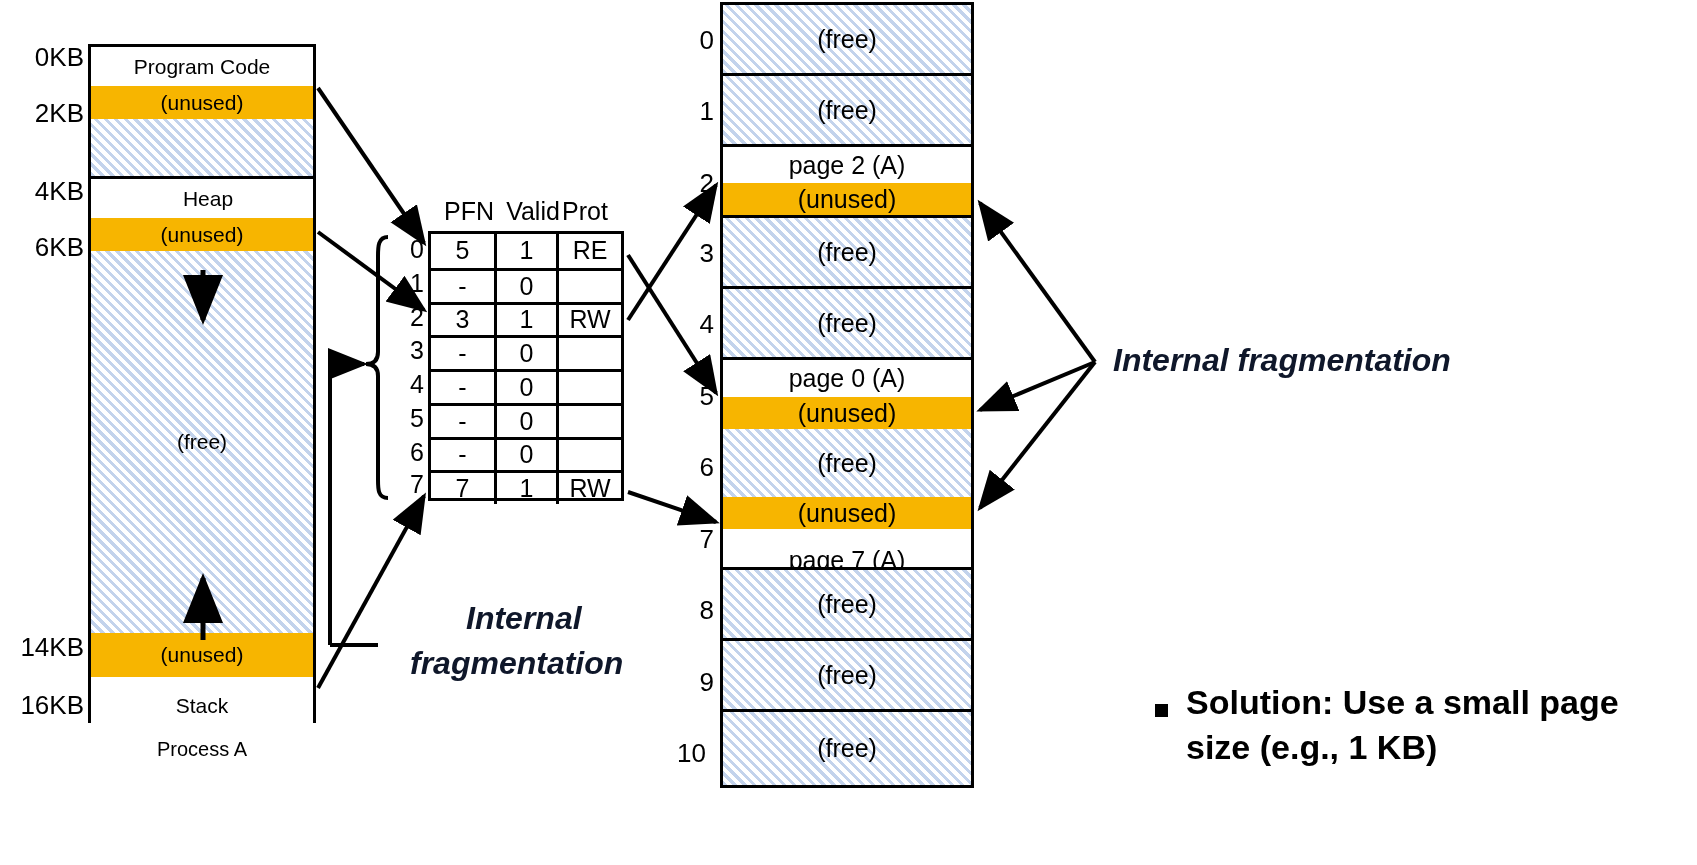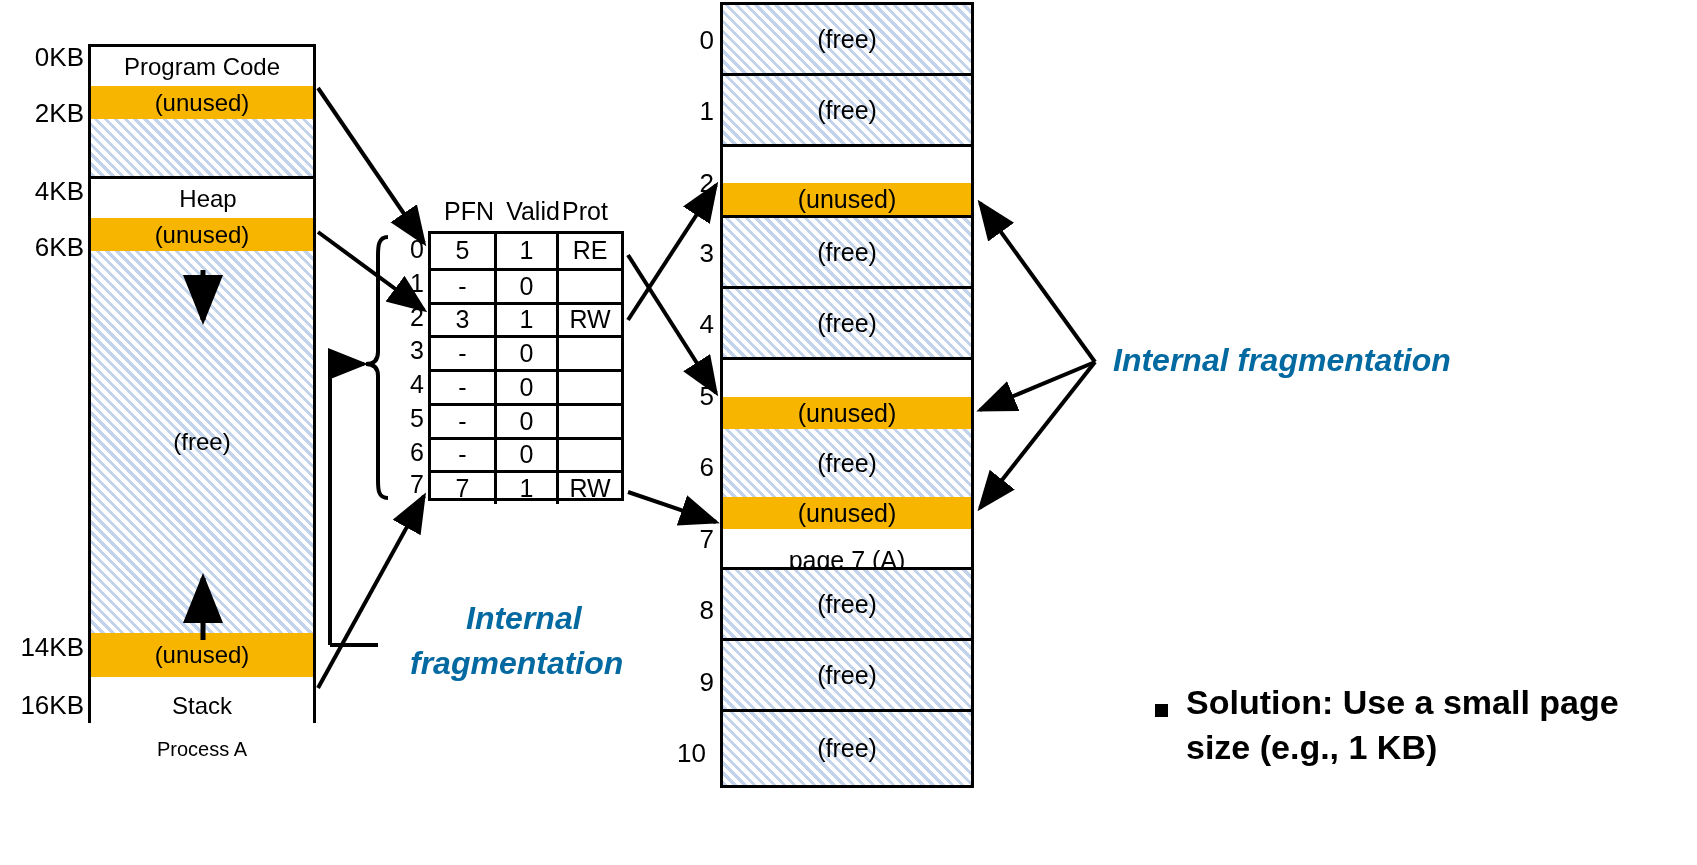--- a/index.html
+++ b/index.html
@@ -13,21 +13,21 @@
        #ffffff 3px,#ffffff 7px);
   }
   .orange{background:#f7b500;}
   .white{background:#ffffff;}
 
   
   #addr-space{left:88px;top:44px;width:228px;height:679px;
       border:3px solid #000;box-sizing:border-box;}
   .as-seg{position:absolute;left:0;width:100%;box-sizing:border-box;
       display:flex;align-items:center;justify-content:center;
-      font-size:24px;color:#000;}
+      font-size:21px;color:#000;}
   .as-rule{position:absolute;left:0;width:100%;height:3px;background:#000;}
 
   .addr-tick{position:absolute;right:0;font-size:26px;color:#000;
       text-align:right;white-space:nowrap;}
   #addr-ticks{left:0;top:0;width:84px;height:800px;}
 
   #process-a-label{left:88px;top:738px;width:228px;text-align:center;
       font-size:20px;}
 
   
@@ -46,21 +46,21 @@
 
   
   #phys{left:720px;top:2px;width:254px;height:786px;
       border:3px solid #000;box-sizing:border-box;}
   .pf-seg{position:absolute;left:0;width:100%;box-sizing:border-box;
       display:flex;align-items:center;justify-content:center;font-size:25px;}
   .pf-rule{position:absolute;left:0;width:100%;height:3px;background:#000;}
   .pf-idx{position:absolute;width:30px;text-align:right;font-size:26px;}
 
   
-  .redlab{position:absolute;color:#0369a1;font-weight:bold;font-style:italic;
+  .redlab{position:absolute;color:#0f172a;font-weight:bold;font-style:italic;
       font-size:32px;white-space:nowrap;}
 
   
   #bullet-block{left:1150px;top:680px;width:540px;}
   #bullet-square{position:absolute;left:5px;top:24px;width:13px;height:13px;
       background:#000;}
   #bullet-text{position:absolute;left:36px;top:0px;width:505px;
       font-size:34px;font-weight:bold;line-height:1.32;}
 
   svg.overlay{position:absolute;left:0;top:0;width:1697px;height:865px;
@@ -166,29 +166,31 @@
 <div class="pf-idx" style="left:676px;top:738px;">10</div>
 
 <div id="phys" class="abs">
 
   <div class="pf-seg hatch" style="top:0px;height:68px;">(free)</div>
   <div class="pf-rule" style="top:68px;"></div>
 
   <div class="pf-seg hatch" style="top:71px;height:68px;">(free)</div>
   <div class="pf-rule" style="top:139px;"></div>
 
+  <div class="pf-seg white" style="top:142px;height:36px;">page 2 (A)</div>
   <div class="pf-seg orange" style="top:178px;height:32px;">(unused)</div>
   <div class="pf-rule" style="top:210px;"></div>
 
   <div class="pf-seg hatch" style="top:213px;height:68px;">(free)</div>
   <div class="pf-rule" style="top:281px;"></div>
 
   <div class="pf-seg hatch" style="top:284px;height:68px;">(free)</div>
   <div class="pf-rule" style="top:352px;"></div>
 
+  <div class="pf-seg white" style="top:355px;height:37px;">page 0 (A)</div>
   <div class="pf-seg orange" style="top:392px;height:32px;">(unused)</div>
 
   <div class="pf-seg hatch" style="top:424px;height:68px;">(free)</div>
 
   <div class="pf-seg orange" style="top:492px;height:32px;">(unused)</div>
   <div class="pf-seg white" style="top:524px;height:38px;margin-top:12px;">page 7 (A)</div>
   <div class="pf-rule" style="top:562px;"></div>
 
   <div class="pf-seg hatch" style="top:565px;height:68px;">(free)</div>
   <div class="pf-rule" style="top:633px;"></div>

